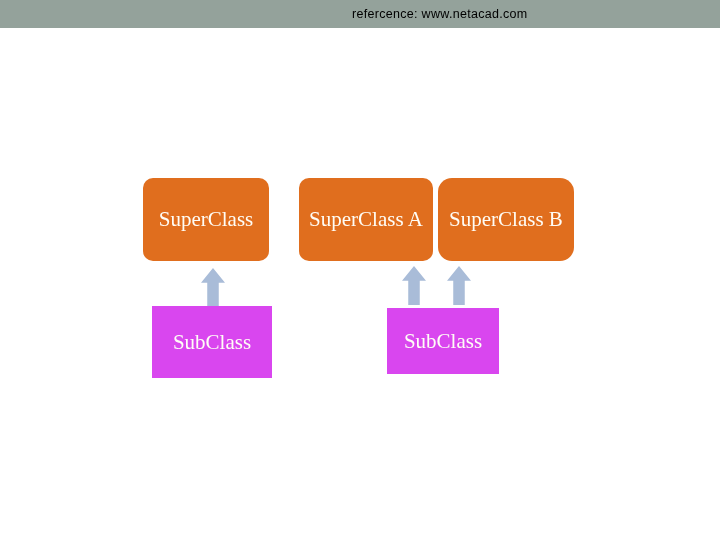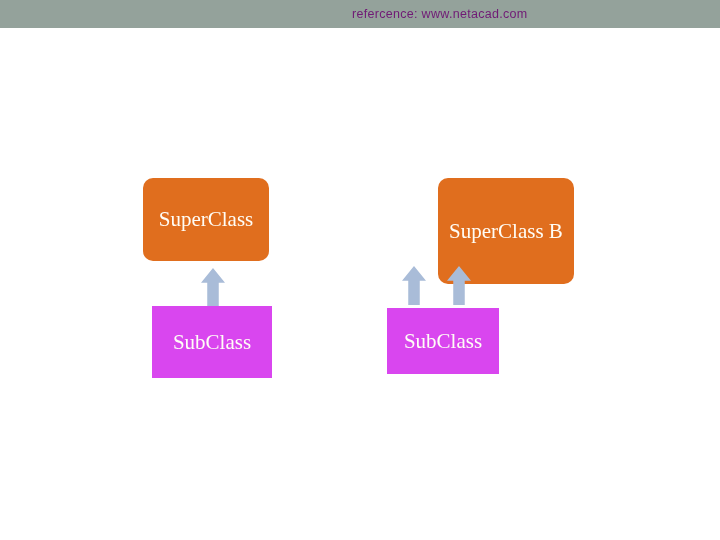--- a/index.html
+++ b/index.html
@@ -20,21 +20,21 @@
     width: 720px; height: 28px;
     background: #94A29B;
   }
   .reference-text {
     position: absolute;
     left: 352px; top: 0;
     height: 28px;
     line-height: 28px;
     font-size: 12.5px;
     letter-spacing: 0.3px;
-    color: #701a75;
+    color: #000000;
     white-space: nowrap;
   }
   .diagram-canvas {
     position: absolute;
     left: 0; top: 28px;
     width: 720px; height: 512px;
   }
   .node {
     position: absolute;
     display: flex;
@@ -48,21 +48,21 @@
   .node-super {
     background: #E06E1E;
     border-radius: 10px;
   }
   .node-sub {
     background: #d946ef;
     border-radius: 0;
   }
   .superclass   { left: 143px; top: 150px; width: 126px; height: 83px; }
   .superclass-a { left: 299px; top: 150px; width: 134px; height: 83px; }
-  .superclass-b { left: 438px; top: 150px; width: 136px; height: 106px; }
+  .superclass-b { left: 438px; top: 150px; width: 136px; height: 83px; border-radius: 14px; }
   .subclass-1   { left: 152px; top: 278px; width: 120px; height: 72px; }
   .subclass-2   { left: 387px; top: 280px; width: 112px; height: 66px; }
   .up-arrow {
     position: absolute;
     width: 24px; height: 39px;
     background: #A9BCD8;
     clip-path: polygon(50% 0, 100% 38%, 74% 38%, 74% 100%, 26% 100%, 26% 38%, 0 38%);
   }
   .arrow-1 { left: 201px; top: 240px; }
   .arrow-2 { left: 402px; top: 238px; }
@@ -82,20 +82,23 @@
     <div class="node node-super superclass">
       <span>SuperClass</span>
     </div>
 
     <div class="up-arrow arrow-1"></div>
 
     <div class="node node-sub subclass-1">
       <span>SubClass</span>
     </div>
 
+    <div class="node node-super superclass-a">
+      <span>SuperClass A</span>
+    </div>
 
     <div class="node node-super superclass-b">
       <span>SuperClass B</span>
     </div>
 
     <div class="up-arrow arrow-2"></div>
 
     <div class="up-arrow arrow-3"></div>
 
     <div class="node node-sub subclass-2">

